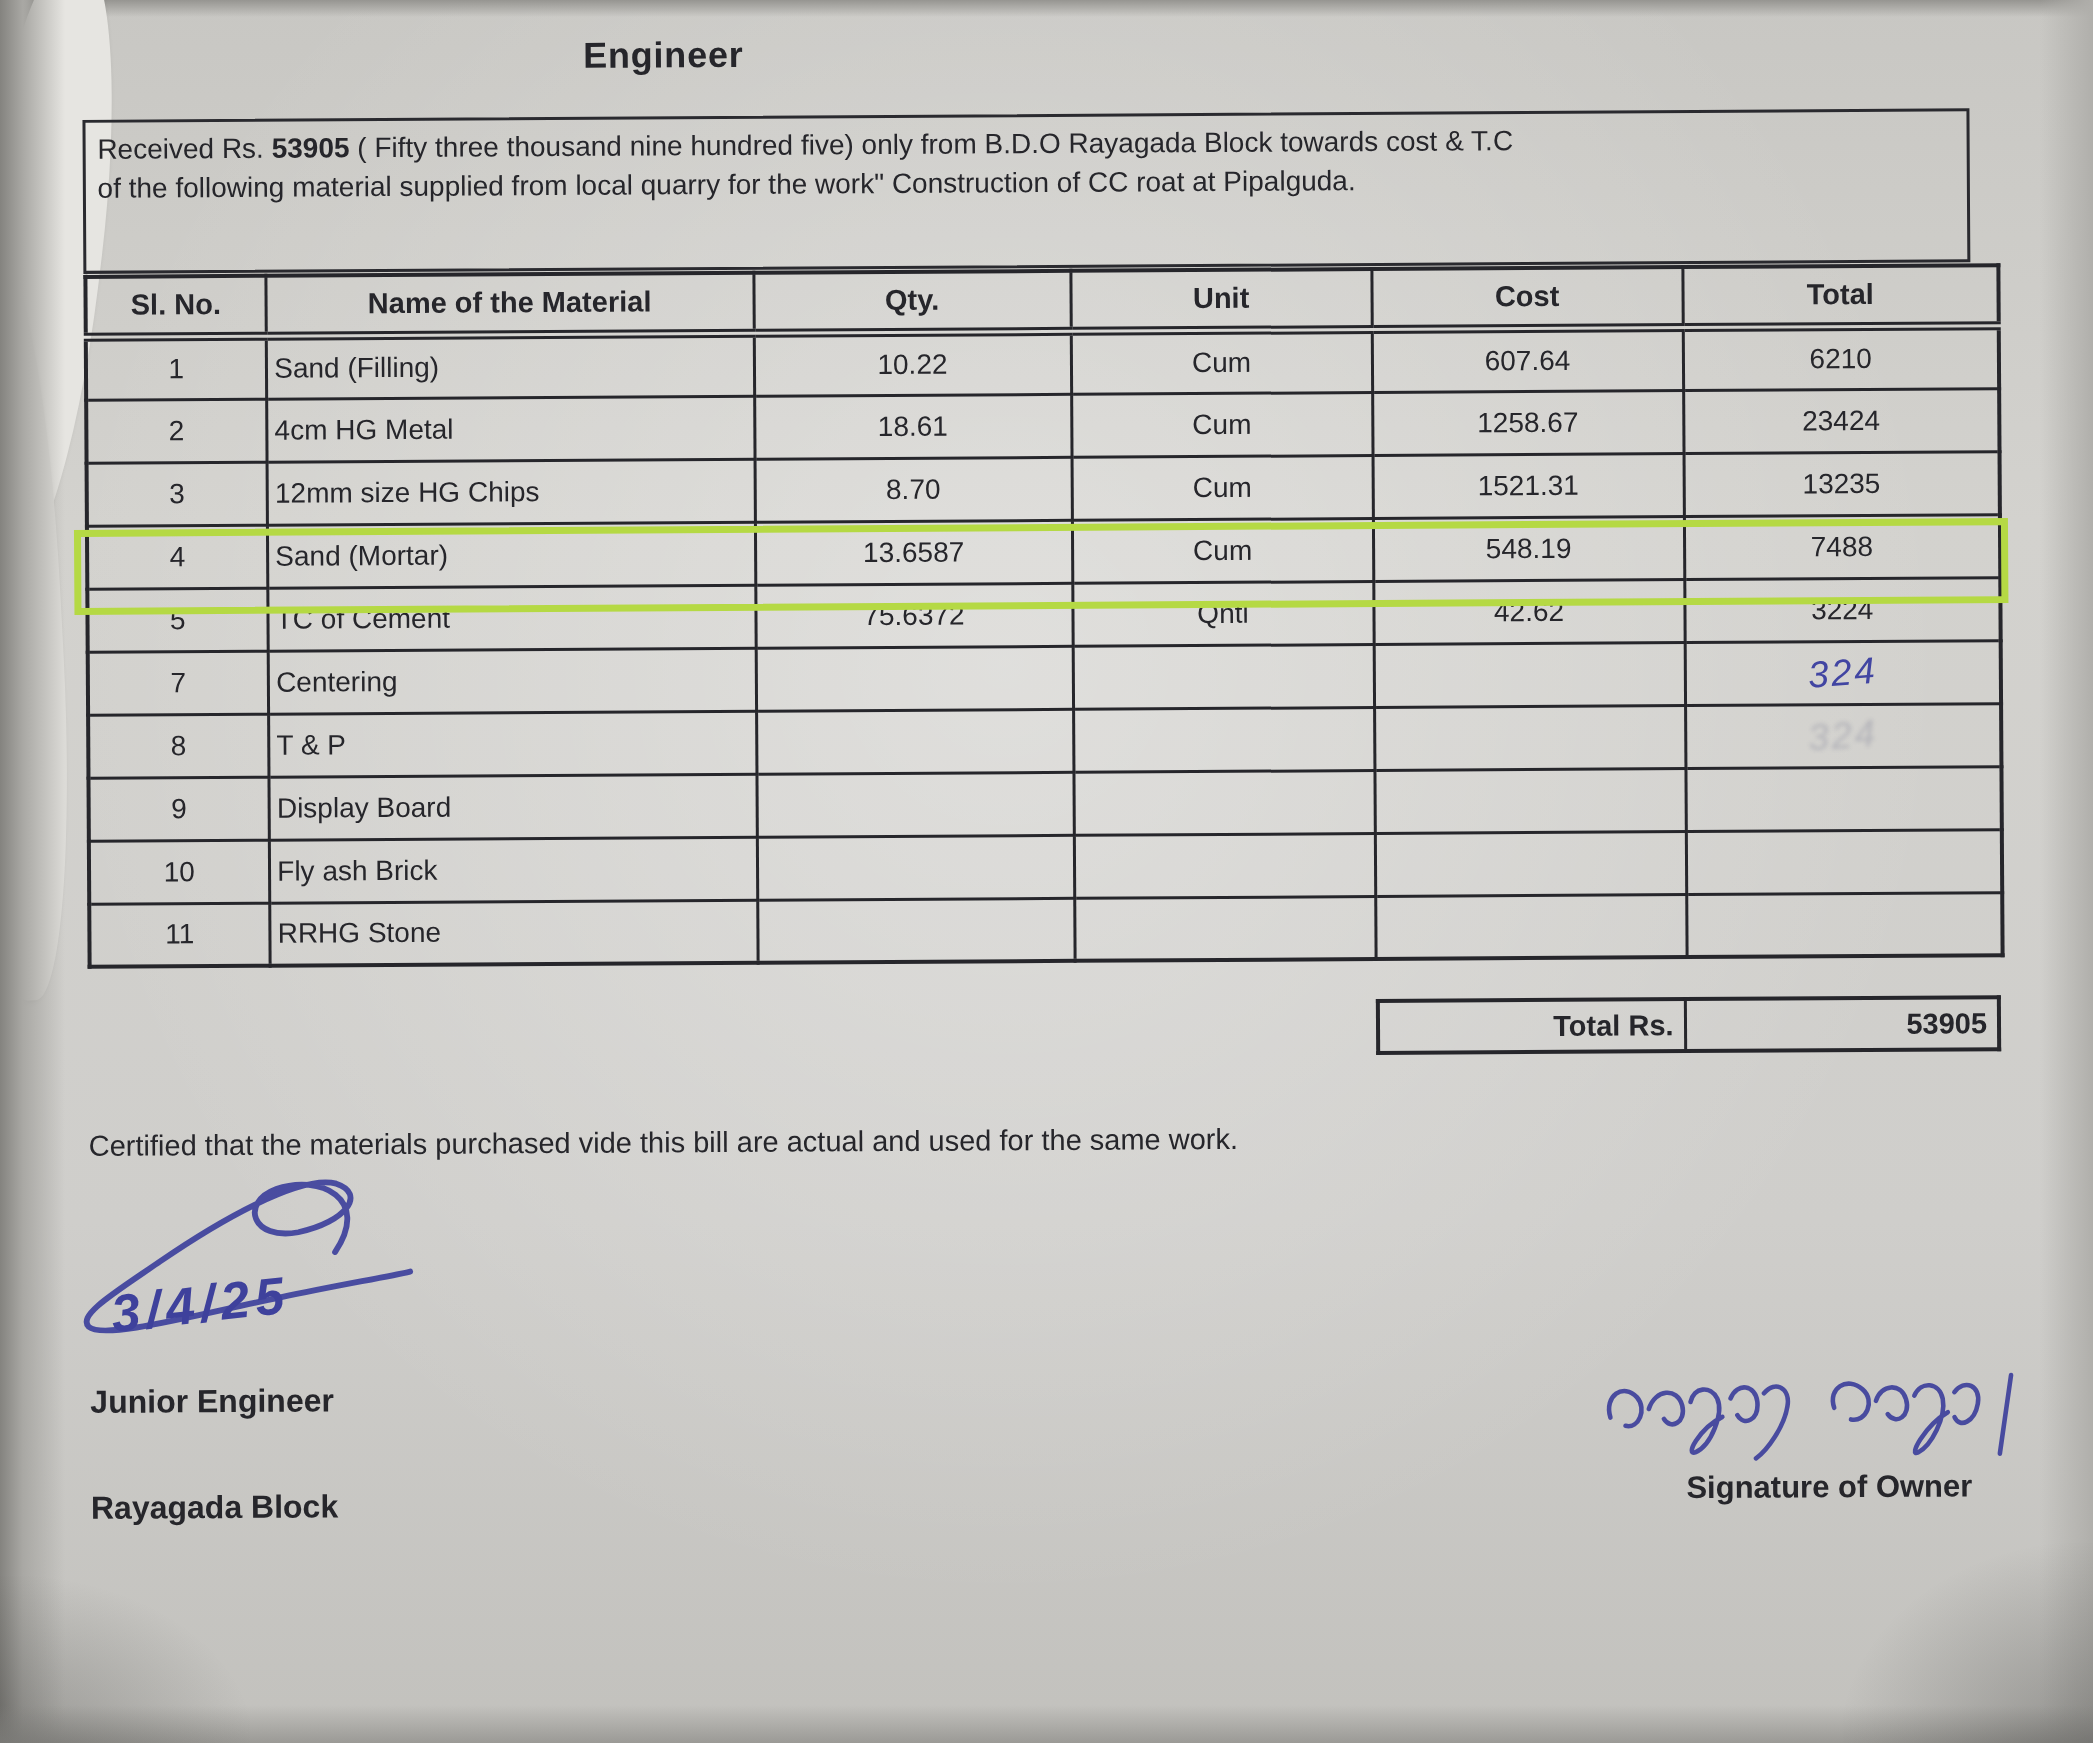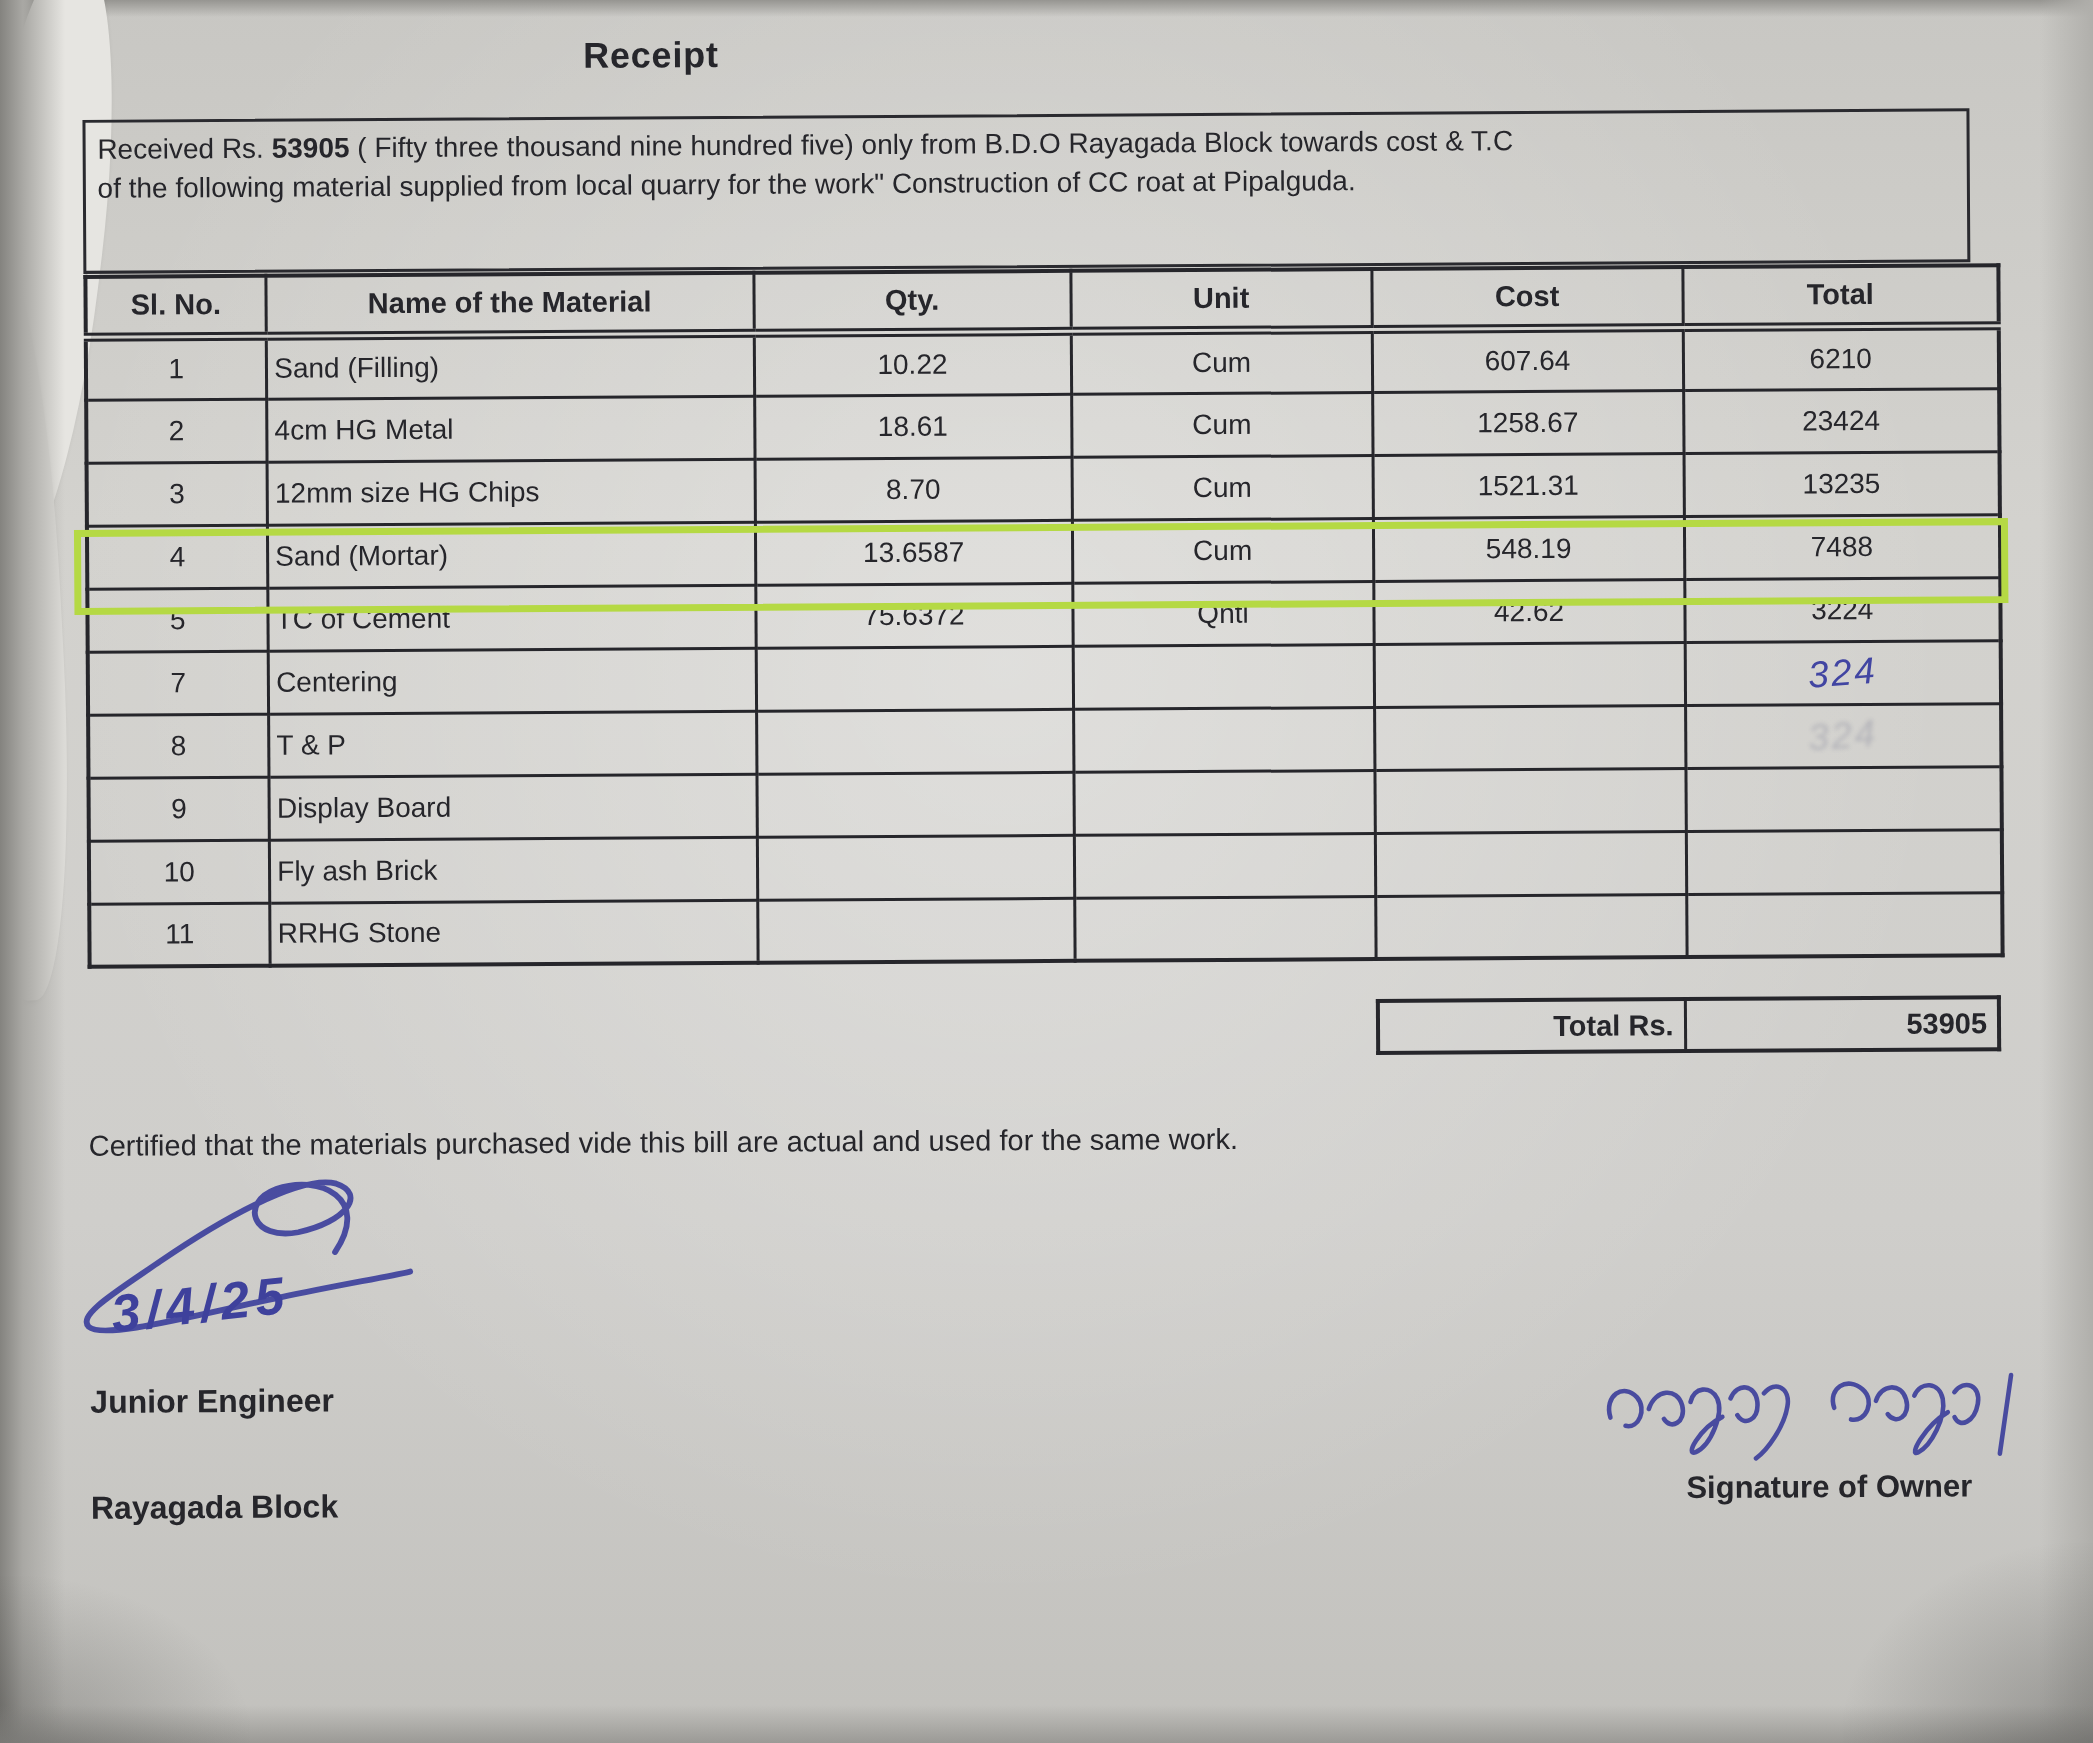--- a/index.html
+++ b/index.html
@@ -83,21 +83,21 @@
   <div class="page-under"></div>
   <div class="page-under2"></div>
   <div class="edge-left"></div>
   <div class="edge-right"></div>
   <div class="edge-bottom"></div>
   <div class="corner-br"></div>
   <div class="corner-bl"></div>
 
   <div class="doc">
 
-    <div class="title">Receipt</div>
+    <div class="title">Engineer</div>
 
     <div class="intro">
       <span>Received Rs. </span><span class="amount">53905</span><span> ( Fifty three thousand nine hundred five)  only from   B.D.O  Rayagada Block towards cost  &amp;  T.C</span><br>
       <span>of the following material supplied from local quarry for the work" Construction of CC roat at Pipalguda.</span>
     </div>
 
     <table class="tbl">
       <colgroup>
         <col style="width:180px">
           <col style="width:488px">

